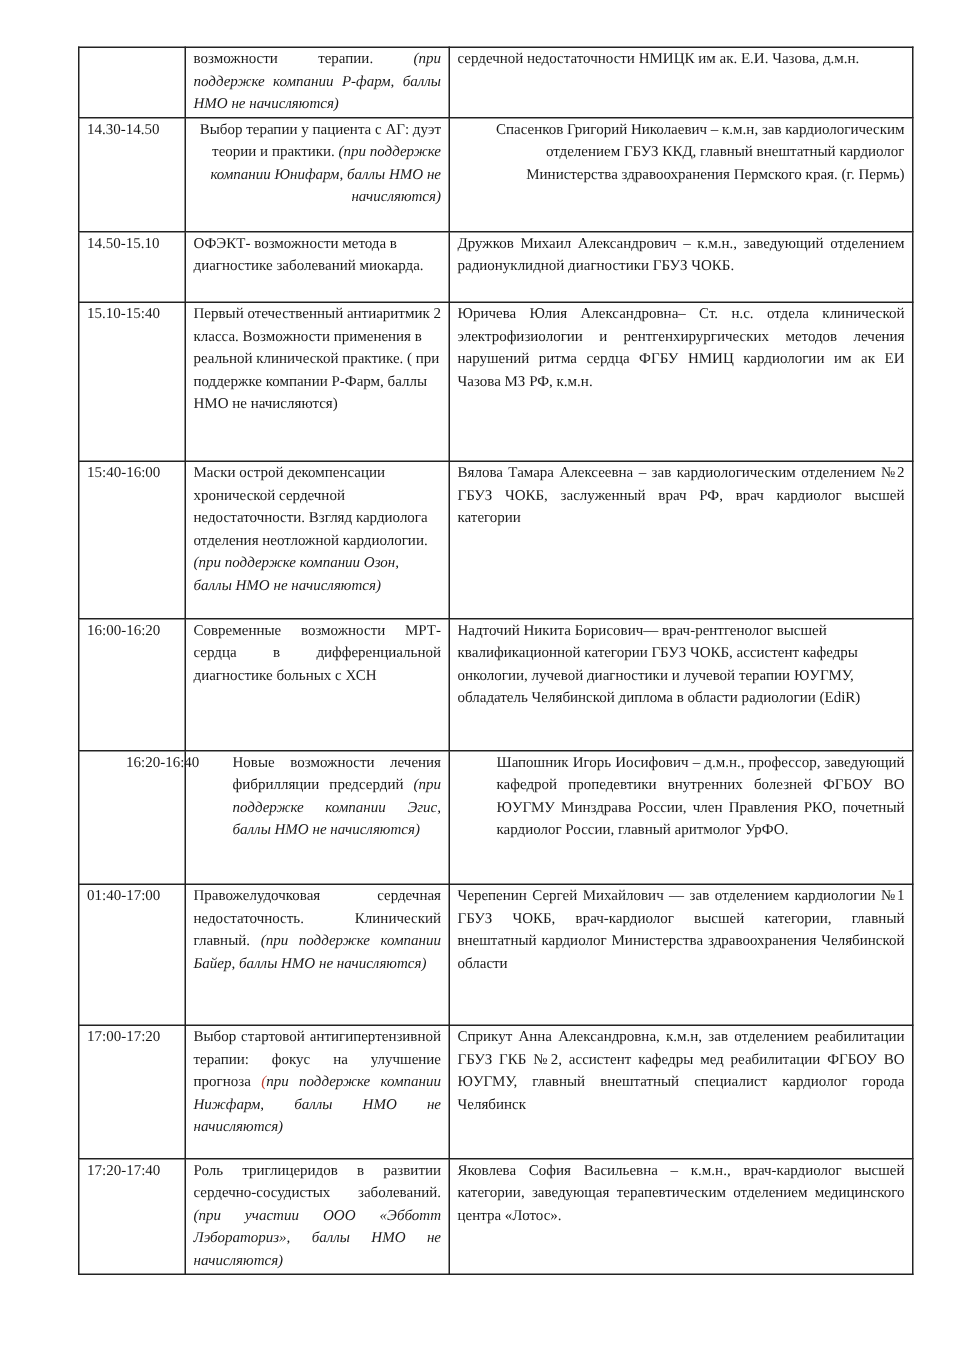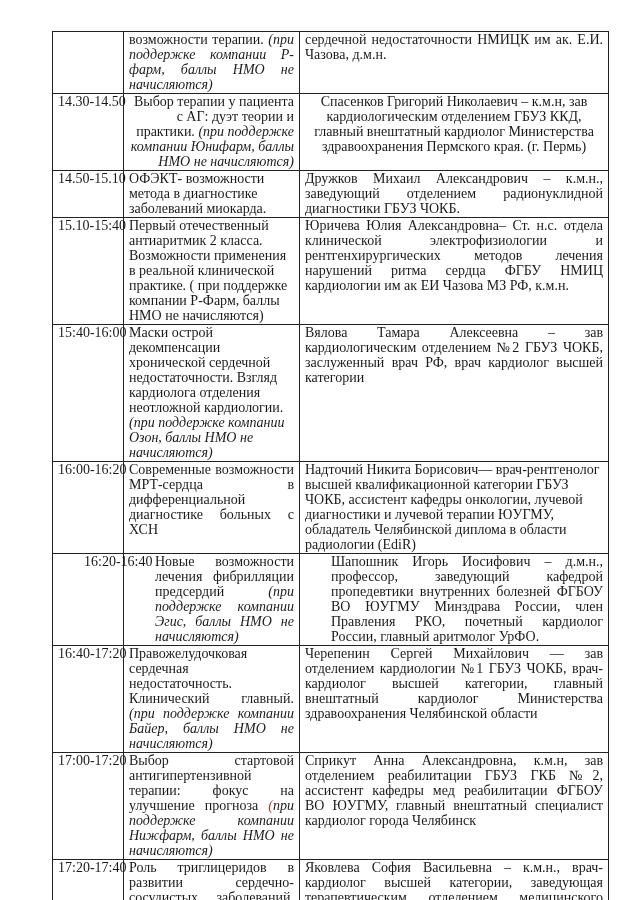--- a/index.html
+++ b/index.html
@@ -2,21 +2,21 @@
 <html><head>
   <meta charset="utf-8">
   <style>
     html, body { margin: 0; padding: 0; background: #ffffff; }
     body { width: 636px; height: 900px; position: relative; overflow: hidden;
       font-family: "Liberation Serif", "DejaVu Serif", serif; color: #1a1a1a; }
     .page { position: absolute; left: 0; top: 0; width: 636px; height: 900px; background: #fff; }
     table.program { position: absolute; left: 52px; top: 31px; width: 556px;
       border-collapse: collapse; table-layout: fixed; }
     table.program td { border: 1px solid #222; vertical-align: top;
-      font-size: 14px; line-height: 15px; padding: 0 5px 1px 5px; }
+      font-size: 10px; line-height: 15px; padding: 0 5px 1px 5px; }
     col.c-time { width: 71px; }
     col.c-topic { width: 176px; }
     col.c-speaker { width: 309px; }
     td.time { padding-left: 4px; white-space: nowrap; }
     td.topic, td.speaker { text-align: justify; }
     .note { font-style: italic; }
     .red { color: #c0392b; }
     tr.r0 td { height: 45px; }
     tr.r1 td { height: 74px; margin-left: 20px; }
     tr.r2 td { height: 45px; }
@@ -40,21 +40,21 @@
     </colgroup>
     <tbody>
       <tr class="r0">
         <td class="time"></td>
         <td class="topic"><span>возможности терапии.</span> <span class="note">(при поддержке компании Р-фарм, баллы НМО не начисляются)</span></td>
         <td class="speaker">сердечной недостаточности НМИЦК им ак. Е.И. Чазова, д.м.н.</td>
       </tr>
       <tr class="r1">
         <td class="time">14.30-14.50</td>
         <td class="topic" style="text-align:right"><span>Выбор терапии у пациента с АГ: дуэт теории и практики.</span> <span class="note">(при поддержке компании Юнифарм, баллы НМО не начисляются)</span></td>
-        <td class="speaker" style="text-align:center">Спасенков Григорий Николаевич – к.м.н, зав кардиологическим отделением ГБУЗ ККД, главный внештатный кардиолог Министерства здравоохранения Пермского края. (г. Пермь)</td>
+        <td class="speaker" style="text-align:right">Спасенков Григорий Николаевич – к.м.н, зав кардиологическим отделением ГБУЗ ККД, главный внештатный кардиолог Министерства здравоохранения Пермского края. (г. Пермь)</td>
       </tr>
       <tr class="r2">
         <td class="time">14.50-15.10</td>
         <td class="topic" style="text-align:left"><span>ОФЭКТ- возможности метода в диагностике заболеваний миокарда.</span></td>
         <td class="speaker">Дружков Михаил Александрович – к.м.н., заведующий отделением радионуклидной диагностики ГБУЗ ЧОКБ.</td>
       </tr>
       <tr class="r3">
         <td class="time">15.10-15:40</td>
         <td class="topic" style="text-align:left"><span>Первый отечественный антиаритмик 2 класса. Возможности применения в реальной клинической практике. ( при поддержке компании Р-Фарм, баллы НМО не начисляются)</span></td>
         <td class="speaker">Юричева Юлия Александровна– Ст. н.с. отдела клинической электрофизиологии и рентгенхирургических методов лечения нарушений ритма сердца ФГБУ НМИЦ кардиологии им ак ЕИ Чазова МЗ РФ, к.м.н.</td>
@@ -68,21 +68,21 @@
         <td class="time">16:00-16:20</td>
         <td class="topic"><span>Современные возможности МРТ-сердца в дифференциальной диагностике больных с ХСН</span></td>
         <td class="speaker" style="text-align:left">Надточий Никита Борисович— врач-рентгенолог высшей квалификационной категории ГБУЗ ЧОКБ, ассистент кафедры онкологии, лучевой диагностики и лучевой терапии ЮУГМУ, обладатель Челябинской диплома в области радиологии (EdiR)</td>
       </tr>
       <tr class="r6">
         <td class="time">16:20-16:40</td>
         <td class="topic"><span>Новые возможности лечения фибрилляции предсердий</span> <span class="note">(при поддержке компании Эгис, баллы НМО не начисляются)</span></td>
         <td class="speaker">Шапошник Игорь Иосифович – д.м.н., профессор, заведующий кафедрой пропедевтики внутренних болезней ФГБОУ ВО ЮУГМУ Минздрава России, член Правления РКО, почетный кардиолог России, главный аритмолог УрФО.</td>
       </tr>
       <tr class="r7">
-        <td class="time">16:40-17:20</td>
+        <td class="time">01:40-17:00</td>
         <td class="topic"><span>Правожелудочковая сердечная недостаточность. Клинический главный.</span> <span class="note">(при поддержке компании Байер, баллы НМО не начисляются)</span></td>
         <td class="speaker">Черепенин Сергей Михайлович — зав отделением кардиологии №1 ГБУЗ ЧОКБ, врач-кардиолог высшей категории, главный внештатный кардиолог Министерства здравоохранения Челябинской области</td>
       </tr>
       <tr class="r8">
         <td class="time">17:00-17:20</td>
         <td class="topic"><span>Выбор стартовой антигипертензивной терапии: фокус на улучшение прогноза</span> <span class="note red">(</span><span class="note">при поддержке компании Нижфарм, баллы НМО не начисляются)</span></td>
         <td class="speaker">Сприкут Анна Александровна, к.м.н, зав отделением реабилитации ГБУЗ ГКБ №2, ассистент кафедры мед реабилитации ФГБОУ ВО ЮУГМУ, главный внештатный специалист кардиолог города Челябинск</td>
       </tr>
       <tr class="r9">
         <td class="time">17:20-17:40</td>

